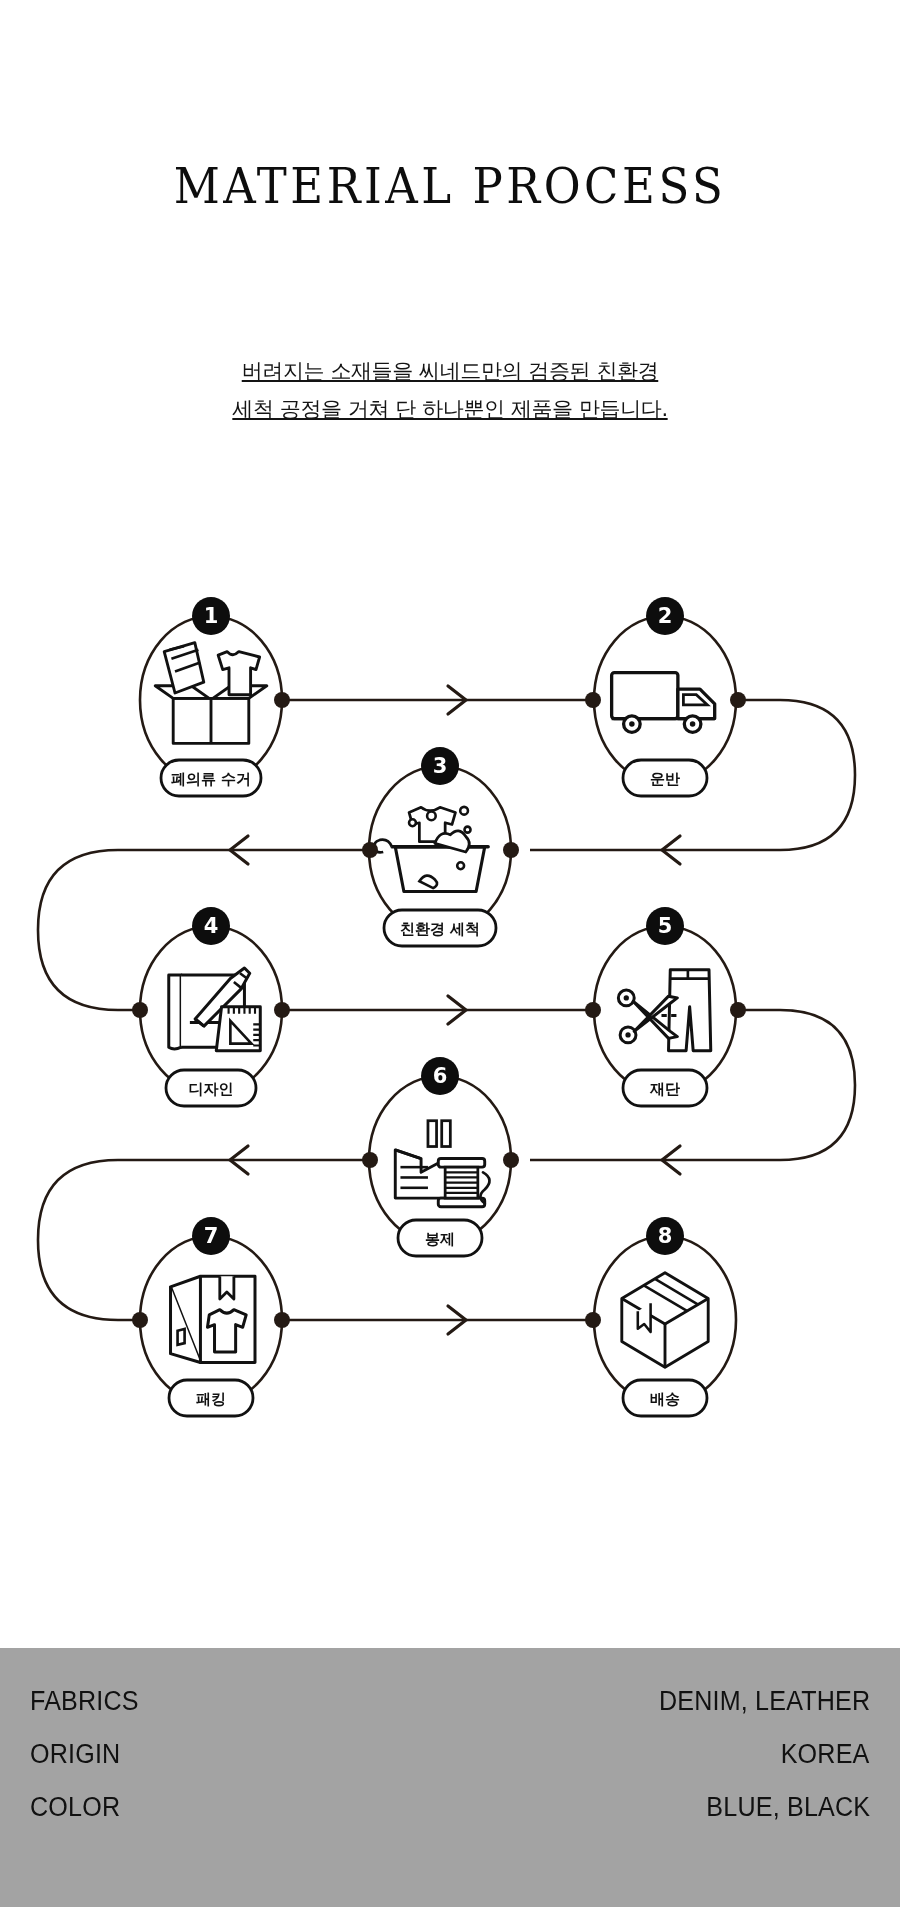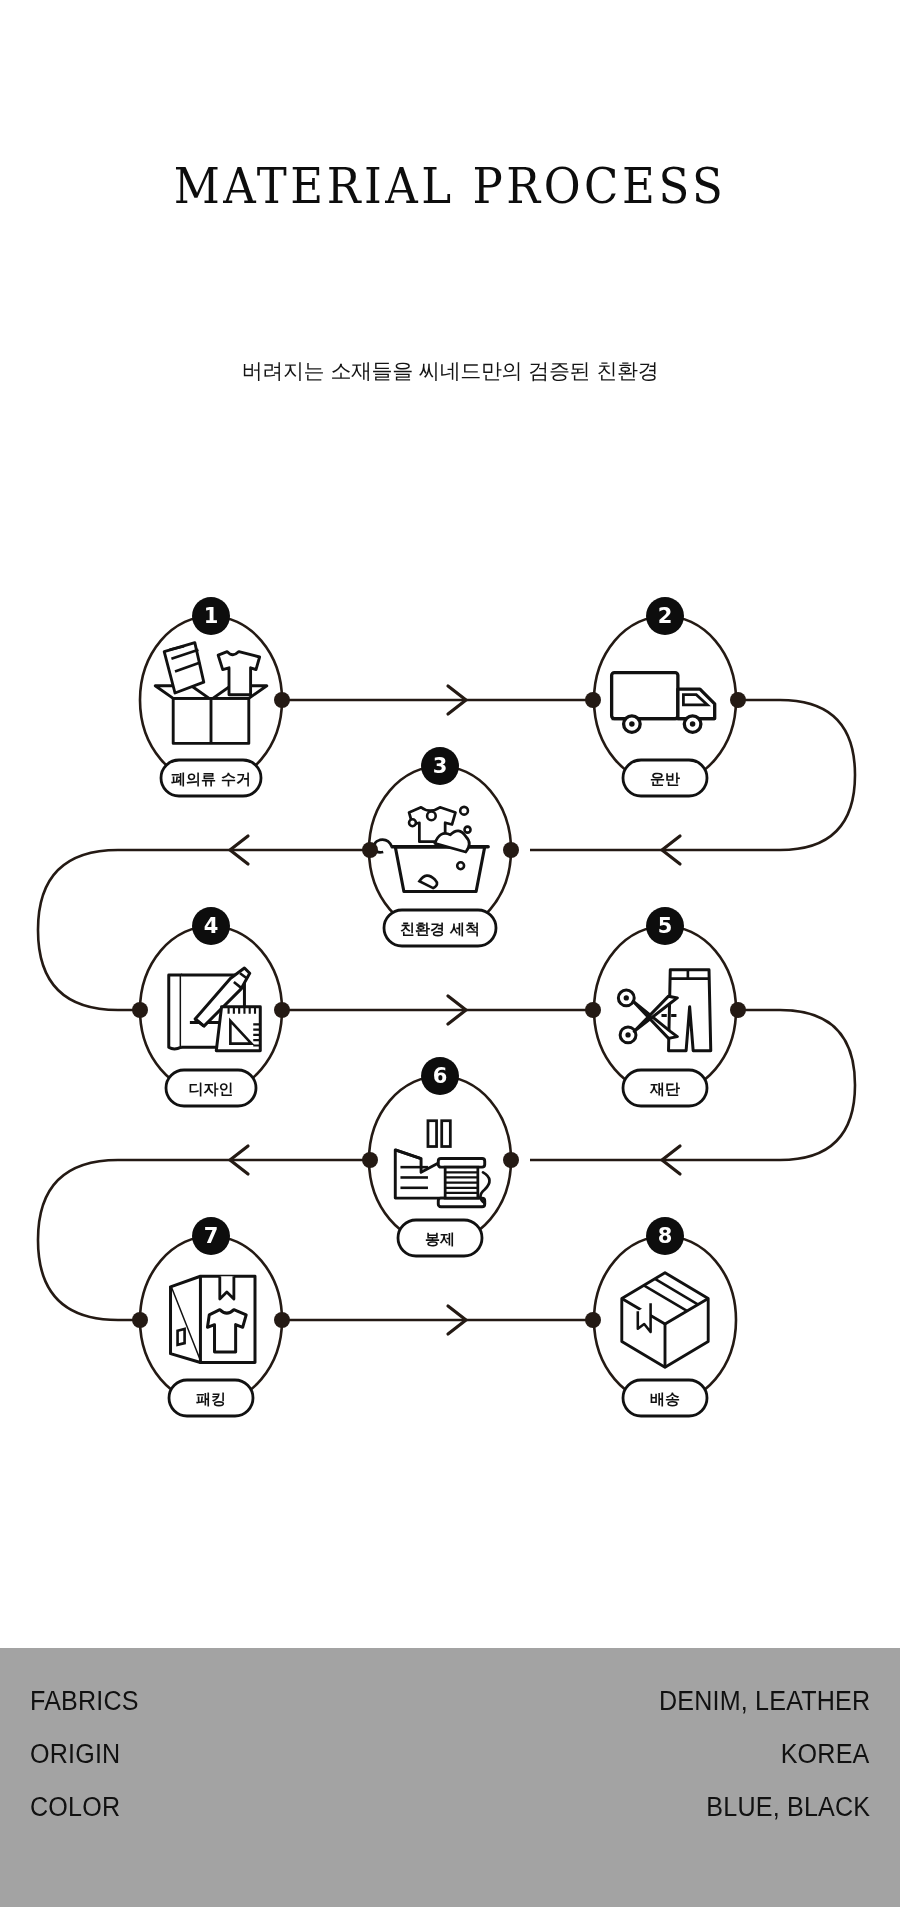--- a/index.html
+++ b/index.html
@@ -40,20 +40,21 @@
     top: 352px;
     left: 0;
     width: 900px;
     text-align: center;
     font-family: "DejaVu Sans", sans-serif;
     font-size: 21px;
     line-height: 38px;
     font-weight: 400;
     color: #141414;
     letter-spacing: -0.4px;
+    text-decoration: underline;
   }
   .subtitle .ln { display: block; }
 
   
   #diagram {
     position: absolute;
     top: 590px;
     left: 0;
     width: 900px;
     height: 870px;
@@ -94,20 +95,21 @@
 </style>
 </head>
 <body>
 
 <div id="page">
 
   <div class="page-title">MATERIAL PROCESS</div>
 
   <div class="subtitle">
     <span class="ln">버려지는 소재들을 씨네드만의 검증된 친환경</span>
+    <span class="ln">세척 공정을 거쳐 단 하나뿐인 제품을 만듭니다.</span>
   </div>
 
   <div id="diagram">
   <svg width="900" height="870" viewBox="0 0 900 870" xmlns="http://www.w3.org/2000/svg">
     <defs>
       <g id="ico-clothes-box">
 
         <rect x="-42" y="-4" width="84" height="50" fill="#fff" stroke="#111" stroke-width="3.2" stroke-linejoin="round"></rect>
         <path d="M-42 -4 L-62 -18 L-22 -18 L-2 -4 Z" fill="#fff" stroke="#111" stroke-width="3.2" stroke-linejoin="round"></path>
         <path d="M42 -4 L62 -18 L22 -18 L2 -4 Z" fill="#fff" stroke="#111" stroke-width="3.2" stroke-linejoin="round"></path>

